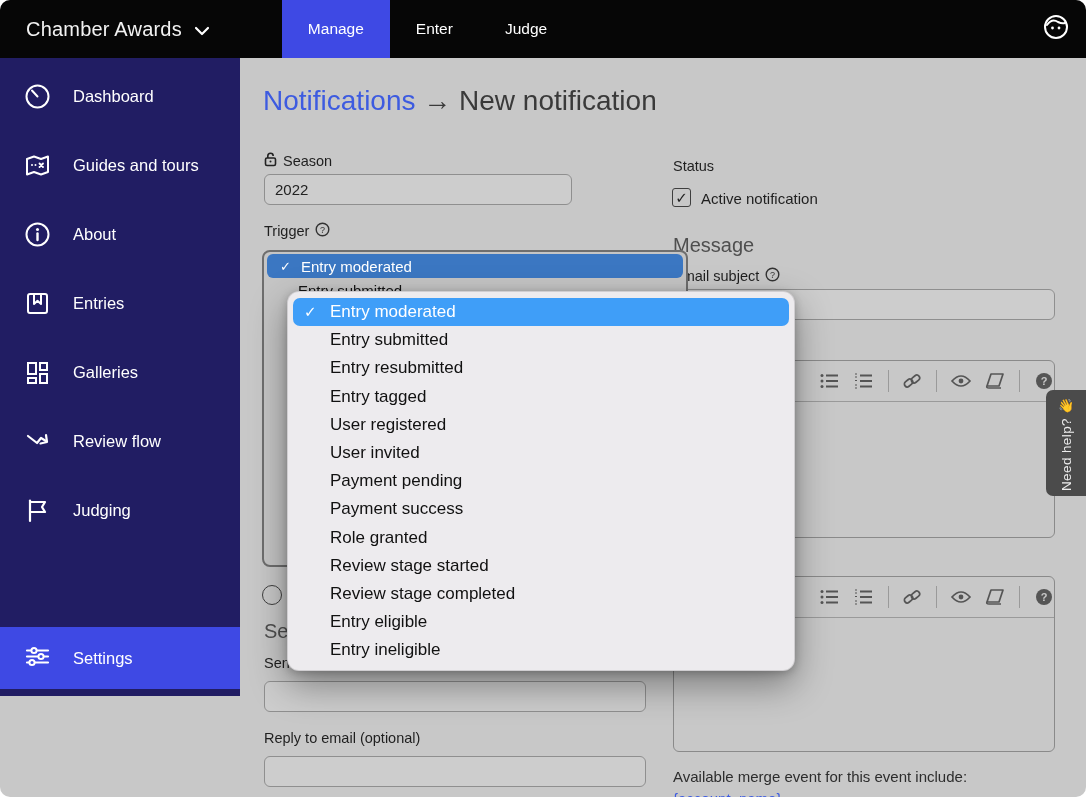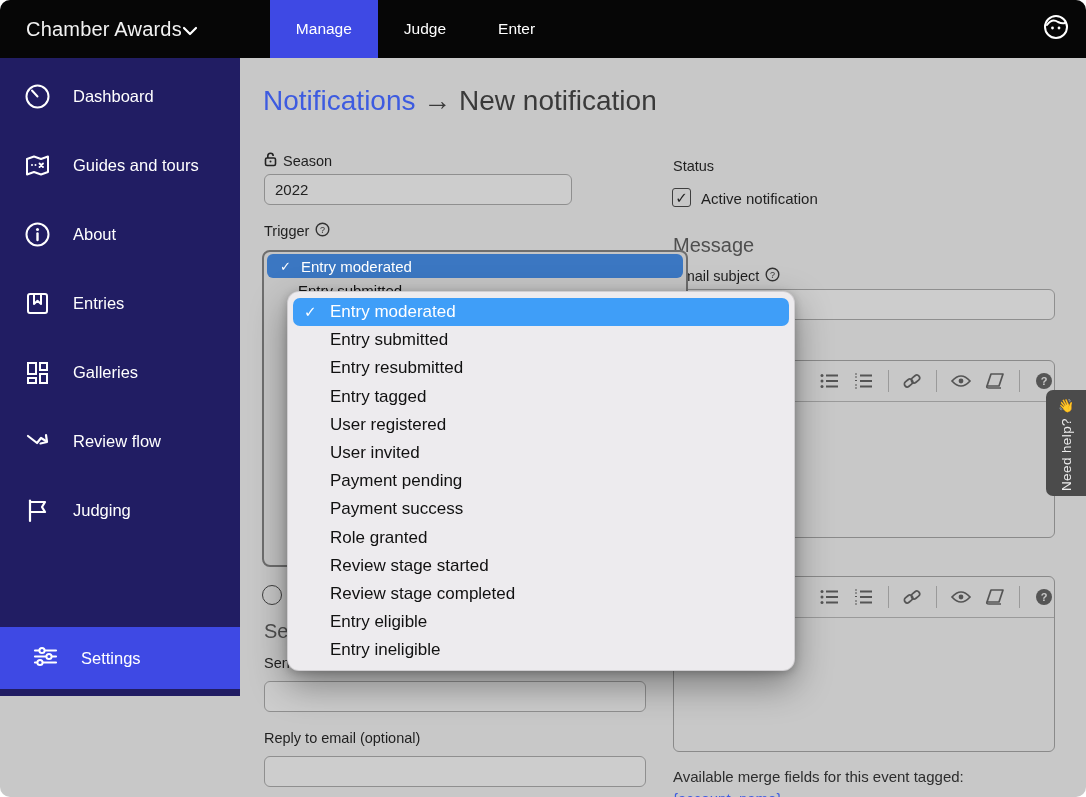--- a/index.html
+++ b/index.html
@@ -4,34 +4,34 @@
 <style>
   * { margin:0; padding:0; box-sizing:border-box; }
   html,body { width:1086px; height:797px; background:#fff; }
   body { font-family:"Liberation Sans","DejaVu Sans",sans-serif; }
   #page { position:relative; width:1086px; height:797px; background:#c8c8c8;
           border-radius:10px; overflow:hidden; }
 
   
   .topbar { position:absolute; left:0; top:0; width:1086px; height:58px; background:#060606;
             display:flex; align-items:stretch; color:#fff; z-index:4; }
-  .brand { display:flex; align-items:center; gap:0; padding:0 28px 0 26px; font-size:20px;
+  .brand { display:flex; align-items:center; gap:12px; padding:0 28px 0 26px; font-size:20px;
            letter-spacing:.2px; color:#f2f2f2; cursor:pointer; }
   .tabs { display:flex; align-items:stretch;padding-left:44px; }
   .tab { display:flex; align-items:center; padding:0 26px; font-size:15.5px; color:#fff; cursor:pointer; }
   .tab.active { background:#3e49e4; }
   .avatar { margin-left:auto; display:flex; align-items:center; padding-right:16px; }
 
   
   .sidebar { position:absolute; left:0; top:58px; width:240px; height:638px; background:#211d63; z-index:3; }
   .side-item { display:flex; align-items:center; gap:22px; height:69px; padding-left:24px;
                color:#fff; font-size:16.5px; cursor:pointer; }
   .side-item .ic { width:27px; height:27px; display:flex; align-items:center; justify-content:center; }
   .side-settings { position:absolute; left:0; bottom:7px; width:240px; height:62px; background:#3e49e4;
-                   display:flex; align-items:center; gap:22px; padding-left:32px; color:#fff;
+                   display:flex; align-items:center; gap:22px; padding-left:24px; color:#fff;
                    font-size:16.5px; cursor:pointer; }
 
   
   .main { position:absolute; left:240px; top:58px; width:846px; height:739px; }
   .breadcrumb { position:absolute; left:23px; top:27px; font-size:28px; font-weight:300; color:#3a3a3a; }
   .breadcrumb .lnk { color:#3d5be0; cursor:pointer;margin-top:32px; }
 
   .lbl { position:absolute; font-size:14.5px; color:#1f1f1f; display:flex; align-items:center; gap:6px; }
   .h2  { position:absolute; font-size:20px; color:#4f4f4f; }
   .inp { position:absolute; height:31px; background:#cdcdcd; border:1px solid #8f8f8f; border-radius:6px;
@@ -93,24 +93,24 @@
         <svg width="16" height="10" viewBox="0 0 16 10">
             <polyline points="2,2 8,8 14,2" fill="none" stroke="#fff" stroke-width="2.2" stroke-linecap="round" stroke-linejoin="round"></polyline>
           </svg>
       </span>
     </div>
     <div class="tabs">
       <div class="tab active">
           <span>Manage</span>
         </div>
       <div class="tab">
+          <span>Enter</span>
+        </div>
+      <div class="tab">
           <span>Judge</span>
-        </div>
-      <div class="tab">
-          <span>Enter</span>
         </div>
     </div>
     <div class="avatar">
       <span>
         <svg width="28" height="28" viewBox="0 0 28 28">
           <circle cx="14" cy="14" r="11" fill="none" stroke="#fff" stroke-width="2"></circle>
           <path d="M5 12 Q10 5 16 9 Q20 11 23 10" fill="none" stroke="#fff" stroke-width="2" stroke-linecap="round"></path>
           <circle cx="10.5" cy="15" r="1.4" fill="#fff"></circle>
           <circle cx="17" cy="15" r="1.4" fill="#fff"></circle>
         </svg>
@@ -344,21 +344,21 @@
             <svg width="18" height="18" viewBox="0 0 18 18">
               <circle cx="9" cy="9" r="8" fill="#555"></circle>
               <text x="9" y="13" font-size="11" font-weight="bold" text-anchor="middle" fill="#c8c8c8" font-family="Liberation Sans,sans-serif">?</text>
             </svg>
           </span>
       </div>
       <div style="position:absolute; inset:42px 0 0 0;"></div>
     </div>
 
     <div class="merge">
-      <span>Available merge fields for this event tagged: </span><a>{account_name}</a><span>,</span><br>
+      <span>Available merge event for this event include: </span><a>{account_name}</a><span>,</span><br>
       
     </div>
 
     <div class="listbox">
 
     <div class="lb-row selected">
           <span class="check">✓</span>
           <span>Entry moderated</span>
         </div>
         <div class="lb-row">

